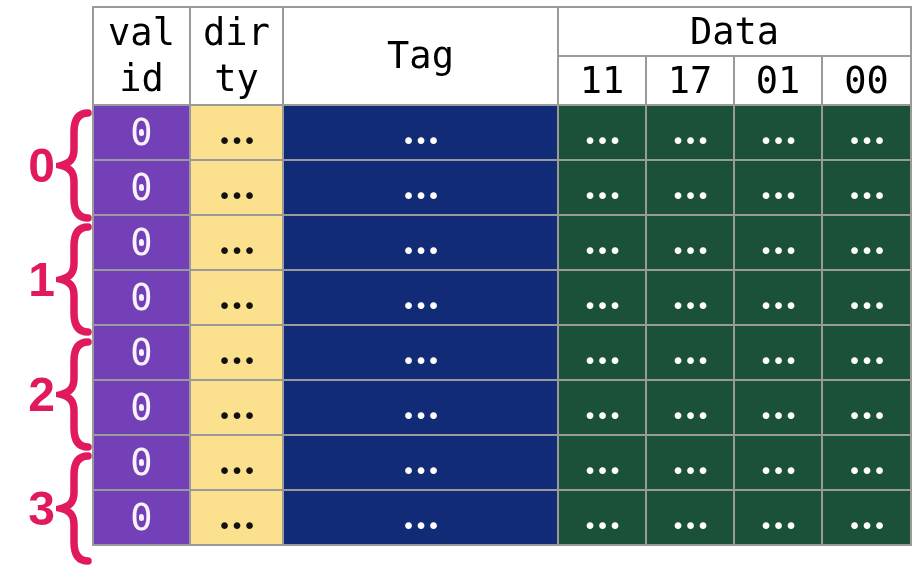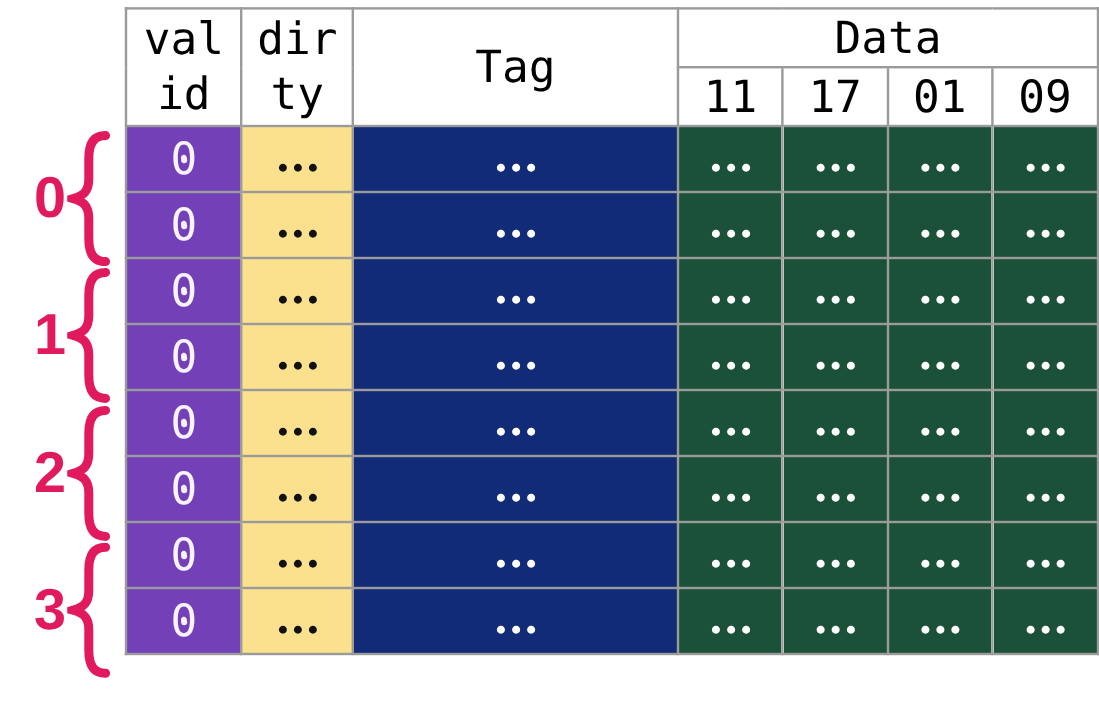--- a/index.html
+++ b/index.html
@@ -9,21 +9,21 @@
     width: 916px;
     height: 584px;
     background: #ffffff;
     overflow: hidden;
     font-family: "DejaVu Sans Mono", monospace;
   }
 
   
   table.cache {
     position: absolute;
-    left: 104px;
+    left: 92px;
     top: 6px;
     border-collapse: collapse;
     table-layout: fixed;
   }
   table.cache td, table.cache th {
     border: 2px solid #9a9a9a;
     text-align: center;
     vertical-align: middle;
     overflow: hidden;
   }
@@ -148,21 +148,21 @@
 id</th>
         <th class="hdr" rowspan="2">dir
 ty</th>
         <th class="hdr" rowspan="2">Tag</th>
         <th class="hdr" colspan="4">Data</th>
       </tr>
       <tr>
         <th class="hdr">11</th>
         <th class="hdr">17</th>
         <th class="hdr">01</th>
-        <th class="hdr">09</th>
+        <th class="hdr">00</th>
       </tr>
     </thead>
     <tbody>
       <tr class="body-row">
         <td class="c-valid"><span class="zero">0</span></td>
         <td class="c-dirty dots dark">•••</td>
         <td class="c-tag dots">•••</td>
         <td class="c-data dots">•••</td>
         <td class="c-data dots">•••</td>
         <td class="c-data dots">•••</td>

